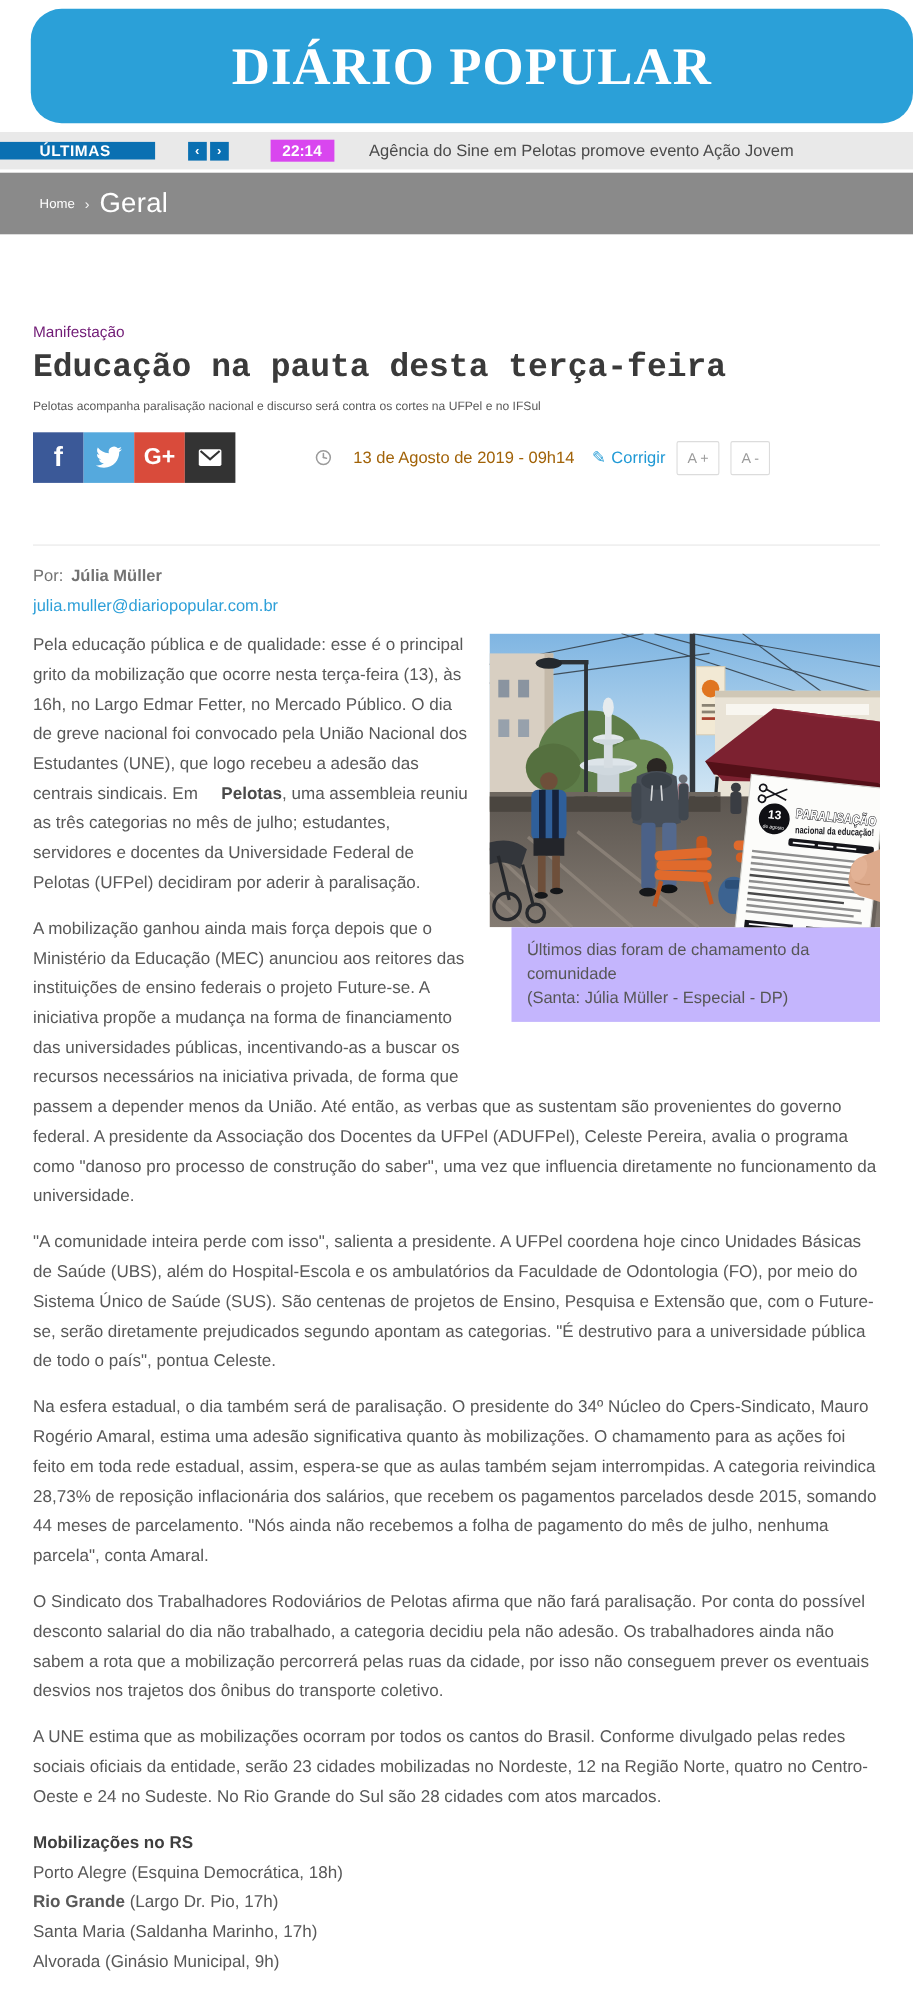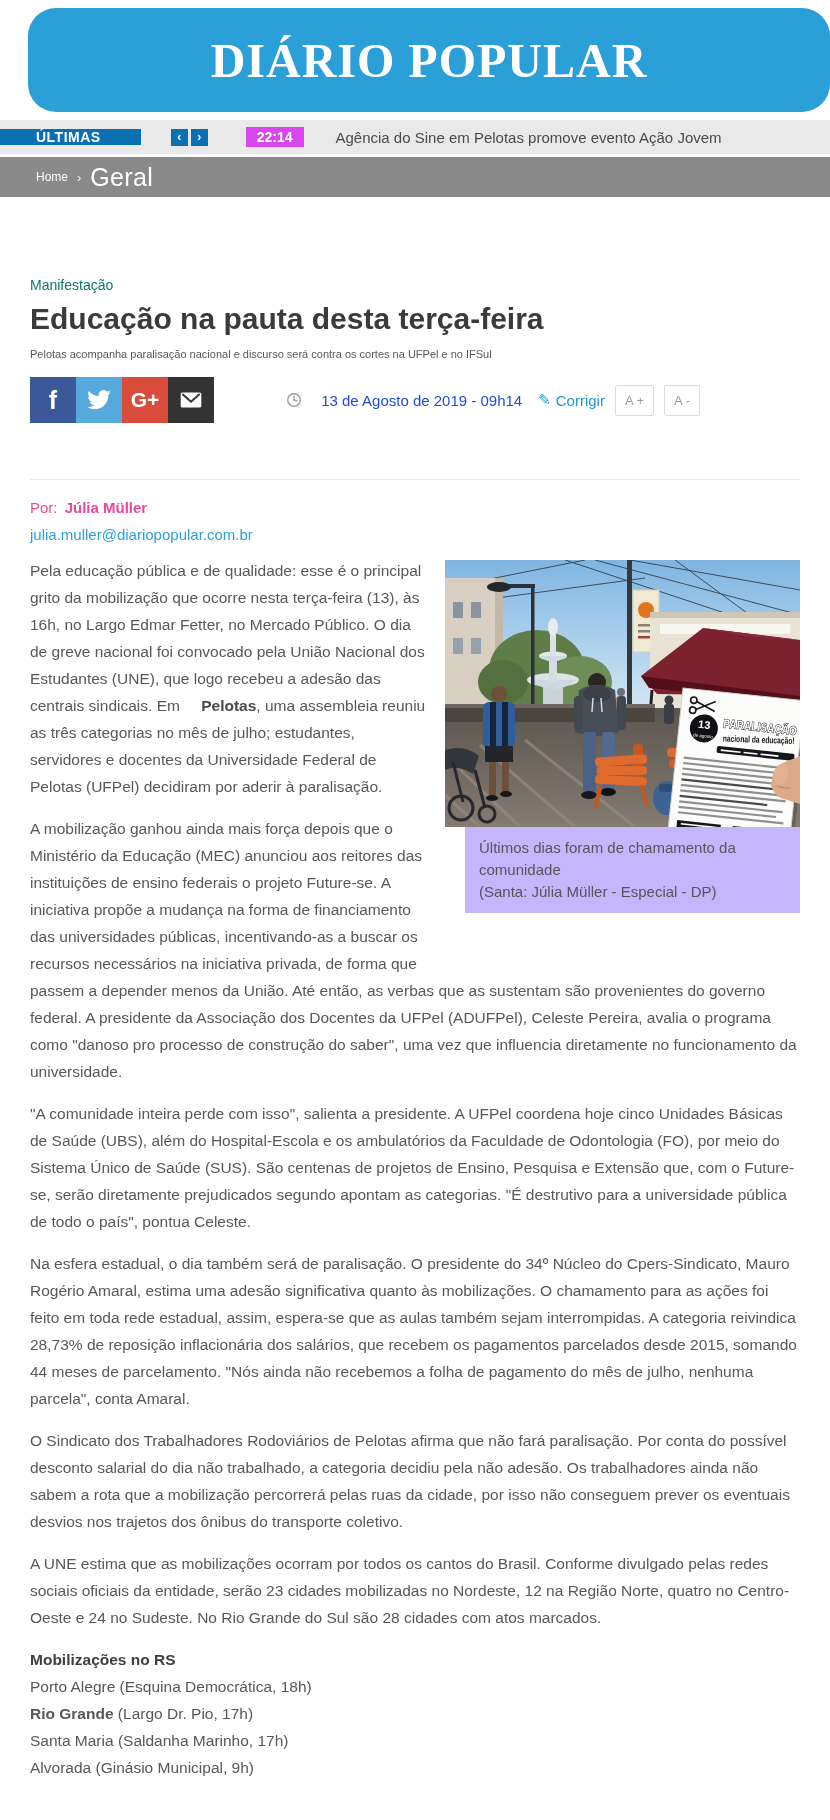--- a/index.html
+++ b/index.html
@@ -28,47 +28,47 @@
     width:17px; height:17px; background:#0a70b2; color:#fff; font-size:12px;
     line-height:16px; text-align:center; font-weight:bold; cursor:pointer; user-select:none;
   }
   .ticker-time {
     background:#d946ef; color:#fff; font-weight:bold; font-size:14px;
     padding:2px 11px; margin-left:22px; align-self:center;
   }
   .ticker-headline { color:#4a4a4a; font-size:15px; margin-left:16px; align-self:center; cursor:pointer; }
   
   .crumb-band {
-    margin-top:3px; height:40px; background:#8a8a8a;
+    margin-top:3px; height:56px; background:#8a8a8a;
     display:flex; align-items:center; padding-left:36px; color:#fff;
   }
   .crumb-home { font-size:12px; cursor:pointer; }
   .crumb-sep { font-size:13px; margin:0 9px; opacity:.9; }
   .crumb-section { font-size:25px; font-weight:normal; letter-spacing:.3px; cursor:pointer; }
   
   .article { padding:0 30px; }
-  .category { margin-top:80px; font-size:14px; color:#0f766e; }
-  .title { font-size:30px; font-weight:bold; color:#3a3a3a; margin:9px 0 0; }
+  .category { margin-top:80px; font-size:14px; color:#701a75; }
+  .title { font-size:30px; font-weight:bold; color:#3a3a3a; margin:9px 0 0;font-family:Liberation Mono, monospace; }
   .subtitle { font-size:11px; color:#595959; margin-top:12px; }
   .share-row { display:flex; align-items:center; margin-top:17px; }
   .share-btn { width:46px; height:46px; display:flex; align-items:center; justify-content:center; cursor:pointer; }
   .fb { background:#3b5998; } .tw { background:#55a9dd; }
   .gp { background:#d94b3b; } .em { background:#333333; }
   .share-btn .glyph { color:#fff; font-weight:bold; font-size:25px; }
   .gp .glyph { font-size:21px; }
   .meta { margin-left:auto; display:flex; align-items:center; padding-right:100px; }
-  .meta-date { color:#1d4ed8; font-size:15px; display:flex; align-items:flex-start; gap:19px; white-space:nowrap; }
+  .meta-date { color:#a16207; font-size:15px; display:flex; align-items:flex-start; gap:19px; white-space:nowrap; }
   .corrigir { color:#1f99d5; font-size:15px; margin-left:16px; display:flex; align-items:center; gap:5px; cursor:pointer; white-space:nowrap; }
   .corrigir .pencil { font-size:15px; }
   .font-btn {
     border:1px solid #dcdcdc; color:#9b9b9b; font-size:13px; padding:7px 9px;
     margin-left:10px; cursor:pointer; border-radius:2px; background:#fff; white-space:nowrap;
   }
   .divider { border:none; border-top:1px solid #e7e7e7; margin:56px 0 0; }
-  .author { margin-top:19px; font-size:15px; color:#ec4899; }
+  .author { margin-top:19px; font-size:15px; color:#737373; }
   .author b { margin-left:3px; }
   .author-email { margin-top:10px; font-size:15px; }
   .author-email a { color:#2d9fd8; text-decoration:none; cursor:pointer; }
   
   .body-wrap { margin-top:14px; }
   figure.photo-fig { float:right; width:355px; margin:3px 0 45px 18px; }
   .photo-fig svg { display:block; }
   figcaption { background:#c4b5fd; color:#565656; font-size:15px; line-height:22px; padding:10px 14px;margin-left:20px; }
   .paragraphs p { font-size:15.5px; line-height:27px; color:#585858; margin:0 0 15px; }
   .paragraphs p b { color:#4a4a4a;margin-left:17px; }

